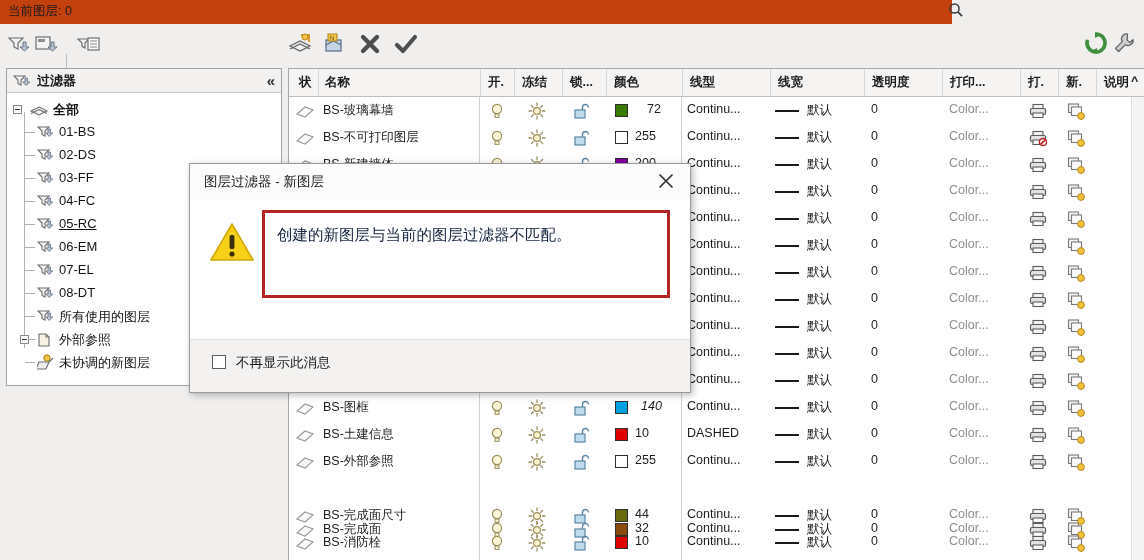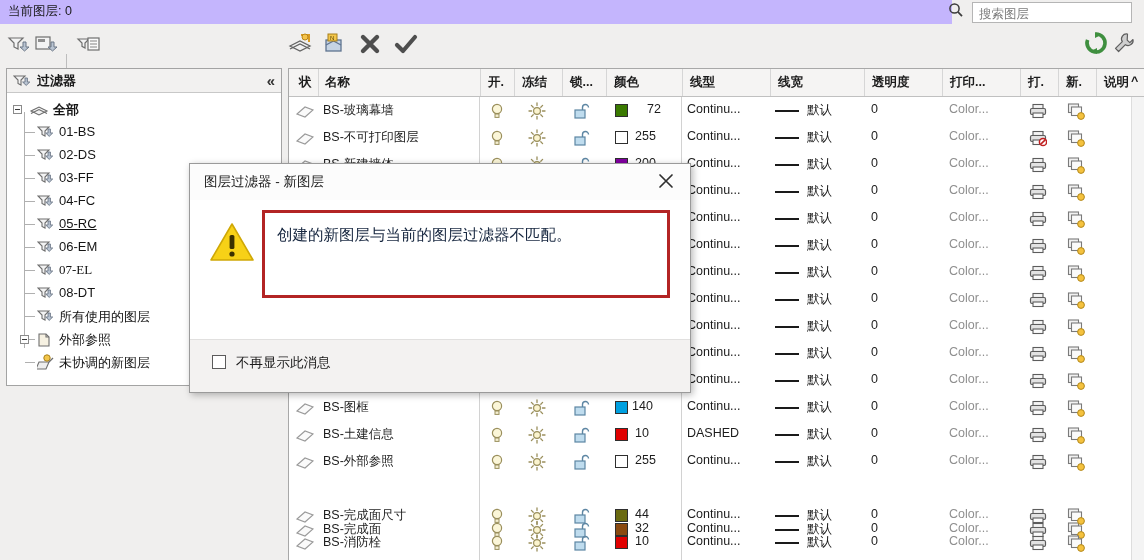--- a/index.html
+++ b/index.html
@@ -12,21 +12,21 @@
   #app {
     position: relative;
     width: 1144px; height: 560px;
     background: #f0efee;
   }
 
   
   .topbar {
     position: absolute; left: 0; top: 0;
     width: 952px; height: 24px;
-    background: #c4b5fd;
+    background: #c2410c;
   }
   .current-layer {
     position: absolute; left: 8px; top: 3px;
     font-size: 12.5px; color: #1a1a1a;
     white-space: nowrap;
   }
   .searchbox {
     position: absolute; left: 972px; top: 2px;
     width: 160px; height: 21px;
     background: #ffffff;
@@ -246,23 +246,20 @@
   }
 </style>
 </head>
 <body>
 
 <div id="app">
 
   <div class="topbar">
     <div class="current-layer">当前图层: 0</div>
 
-    <div class="searchbox">
-      <div class="ph">搜索图层</div>
-    </div>
     <svg class="search-icon" viewBox="0 0 16 16">
       <circle cx="6.5" cy="6.5" r="4.6" fill="none" stroke="#3c3c3c" stroke-width="1.5"></circle>
       <line x1="9.9" y1="9.9" x2="14" y2="14.2" stroke="#3c3c3c" stroke-width="1.7"></line>
     </svg>
   </div>
 
   <div class="toolbar">
 
     <svg class="tb-icon" style="left:6px; top:8px;" width="26" height="24" viewBox="0 0 26 24">
       <path d="M3 6 h14 l-5 5 v6 l-4 -2 v-4 z" fill="#f3f3f3" stroke="#6e6e6e" stroke-width="1.2"></path>
@@ -376,21 +373,21 @@
             <div class="lbl" style="left: 52px; text-decoration: underline;">05-RC</div>
           </div>
           <div class="tnode" style="left: 0px; top: 142px; width: 270px;">
             <div class="tline-h" style="left: 18px; top: 11px; width: 10px;"></div>
             <svg width="18" height="17" viewBox="0 0 18 17" style="position: absolute; left: 30px; top: 3px;">
               <path d="M1 3 h11 l-4 4 v5 l-3 -1.6 v-3.4 z" fill="#f3f3f3" stroke="#6e6e6e" stroke-width="1.1"></path>
               <path d="M11 5 l0 4 l-2.3 0 l3.5 3.4 l3.5 -3.4 l-2.3 0 l0 -4 z" fill="#b9c4d2" stroke="#6b7686" stroke-width=".9"></path>
             </svg>
             <div class="lbl" style="left: 52px;">06-EM</div>
           </div>
-          <div class="tnode" style="left: 0px; top: 165px; width: 270px; font-family: Liberation Serif, serif;">
+          <div class="tnode" style="left: 0px; top: 165px; width: 270px;">
             <div class="tline-h" style="left: 18px; top: 11px; width: 10px;"></div>
             <svg width="18" height="17" viewBox="0 0 18 17" style="position: absolute; left: 30px; top: 3px;">
               <path d="M1 3 h11 l-4 4 v5 l-3 -1.6 v-3.4 z" fill="#f3f3f3" stroke="#6e6e6e" stroke-width="1.1"></path>
               <path d="M11 5 l0 4 l-2.3 0 l3.5 3.4 l3.5 -3.4 l-2.3 0 l0 -4 z" fill="#b9c4d2" stroke="#6b7686" stroke-width=".9"></path>
             </svg>
             <div class="lbl" style="left: 52px;">07-EL</div>
           </div>
           <div class="tnode" style="left: 0px; top: 188px; width: 270px;">
             <div class="tline-h" style="left: 18px; top: 11px; width: 10px;"></div>
             <svg width="18" height="17" viewBox="0 0 18 17" style="position: absolute; left: 30px; top: 3px;">
@@ -937,21 +934,21 @@
               <line x1="12.8" y1="12.8" x2="14.6" y2="14.6"></line>
               <line x1="14.6" y1="3.4" x2="12.8" y2="5.2"></line>
               <line x1="5.2" y1="12.8" x2="3.4" y2="14.6"></line>
             </g>
           </svg>
           <svg width="18" height="17" viewBox="0 0 18 17" style="position: absolute; left: 284px; top: 6px;">
             <rect x="2" y="7" width="10" height="8" fill="#bfdcee" stroke="#5d86a3" stroke-width="1.2"></rect>
             <path d="M9.5 7 V4.5 a3 3 0 0 1 6 0" fill="none" stroke="#5d86a3" stroke-width="1.4"></path>
           </svg>
           <div class="swatch" style="left: 326px; background: rgb(0, 160, 224);"></div>
-          <div class="cell" style="left: 343px;">140</div>
+          <div class="cell" style="left: 352px; font-style: italic;">140</div>
           <div class="cell" style="left: 398px;">Continu...</div>
           <div class="cell" style="left: 582px;">0</div>
           <div class="cell gray" style="left: 660px;">Color...</div>
           <div class="lw-dash" style="left: 486px;"></div>
           <div class="cell" style="left: 518px;">默认</div>
           <svg width="18" height="18" viewBox="0 0 18 18" style="position: absolute; left: 740px; top: 5px;">
             <rect x="4" y="2.5" width="10" height="4" fill="#f4f4f4" stroke="#5c5c5c" stroke-width="1.1"></rect>
             <rect x="1.5" y="6.5" width="15" height="6" rx="1.4" fill="#e2e2e2" stroke="#5c5c5c" stroke-width="1.2"></rect>
             <rect x="4" y="11" width="10" height="4.5" fill="#fbfbfb" stroke="#5c5c5c" stroke-width="1.1"></rect>
           </svg>

